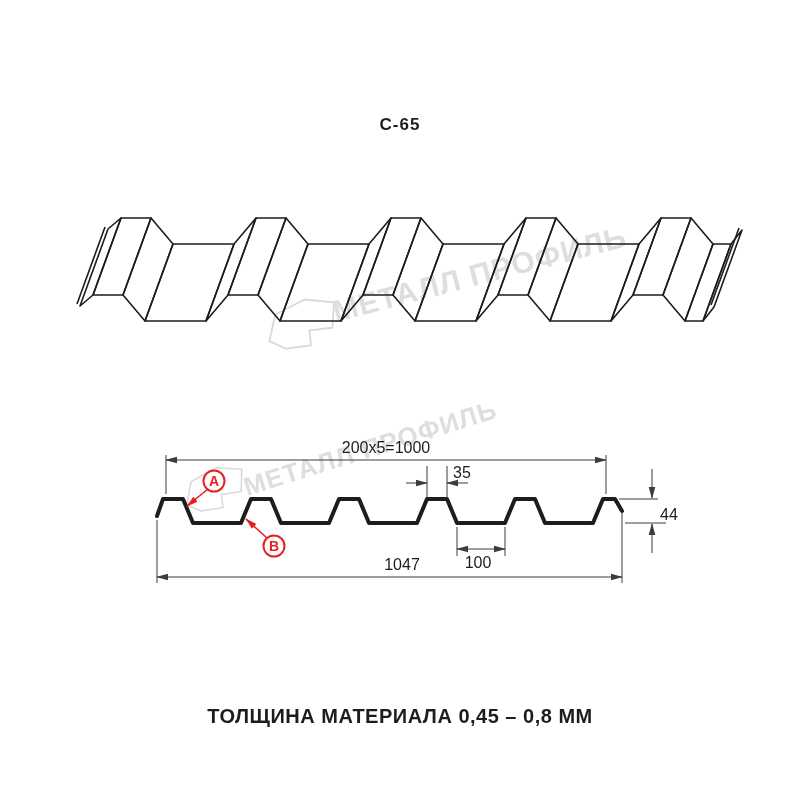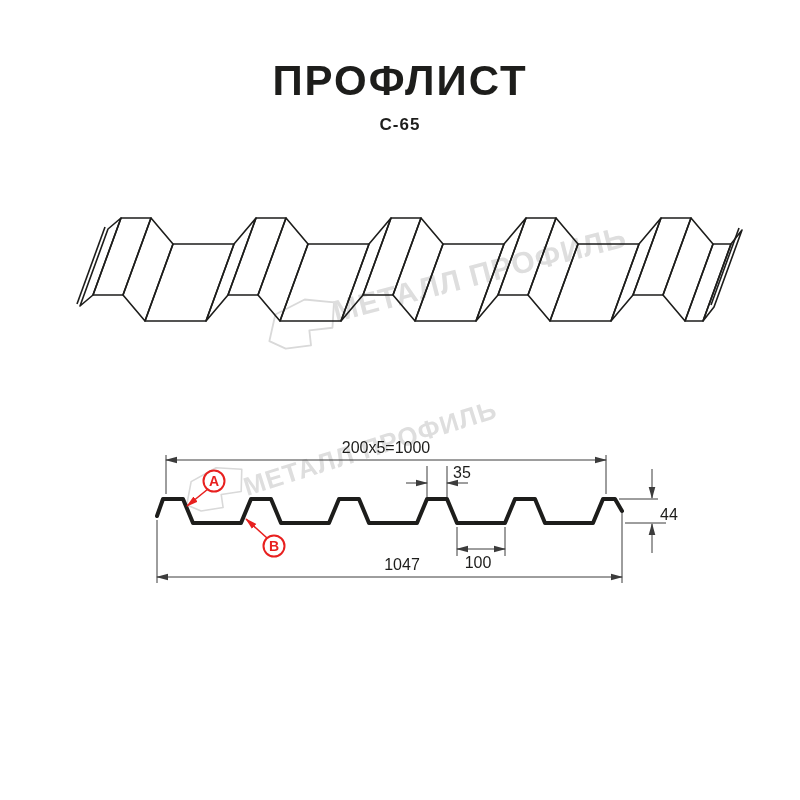--- a/index.html
+++ b/index.html
@@ -23,21 +23,20 @@
   .red-line{stroke:#e8201f;stroke-width:1.6;fill:none;}
   .red-circle{stroke:#e8201f;stroke-width:2;fill:none;}
   .red-text{font-family:"Liberation Sans",sans-serif;font-size:14px;font-weight:700;
             fill:#e8201f;text-anchor:middle;}
 </style>
 </head>
 <body>
 
 <div class="page">
 
-  <div class="title">ПРОФЛИСТ</div>
   <div class="subtitle">С-65</div>
 
   <svg width="800" height="800" viewBox="0 0 800 800">
     <defs>
       <marker id="arrBlk" markerWidth="12" markerHeight="9" refX="11" refY="4.5" orient="auto" markerUnits="userSpaceOnUse">
         <path d="M12,4.5 L0,1.2 L0,7.8 Z" fill="#3c3c3c"></path>
       </marker>
       <marker id="arrRed" markerWidth="12" markerHeight="9" refX="11" refY="4.5" orient="auto" markerUnits="userSpaceOnUse">
         <path d="M12,4.5 L0,1.2 L0,7.8 Z" fill="#e8201f"></path>
       </marker>
@@ -147,14 +146,15 @@
       </g>
 
       <g>
         <circle class="red-circle" cx="274" cy="546" r="10.5"></circle>
         <line class="red-line" x1="267" y1="538" x2="246" y2="519" marker-end="url(#arrRed)"></line>
         <text class="red-text" x="274" y="551">В</text>
       </g>
     </g>
   </svg>
 
+  <div class="footer">ТОЛЩИНА МАТЕРИАЛА 0,45 – 0,8 ММ</div>
 
 </div>
 
 </body></html>

